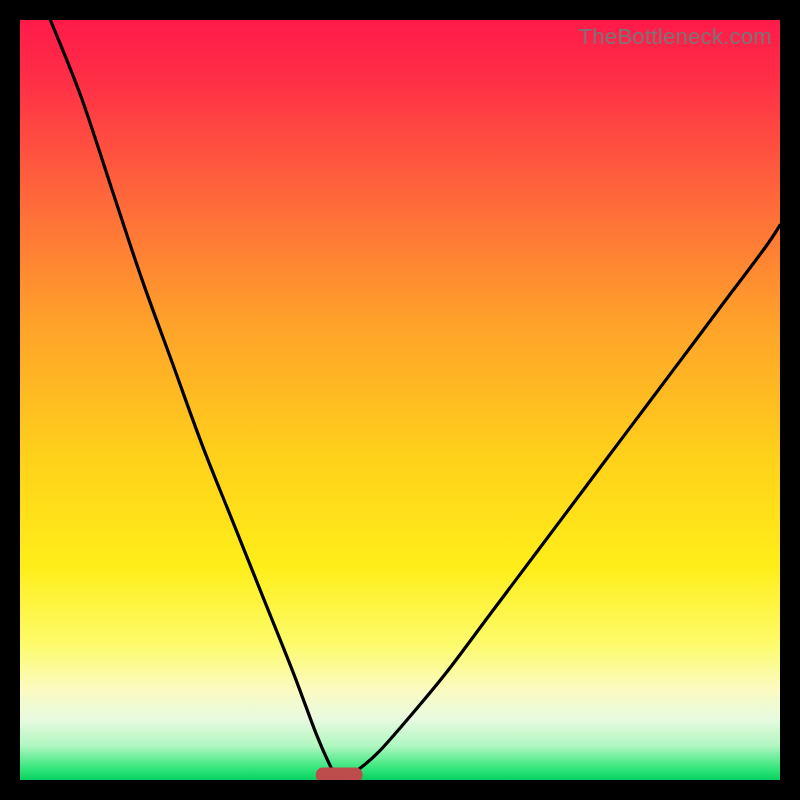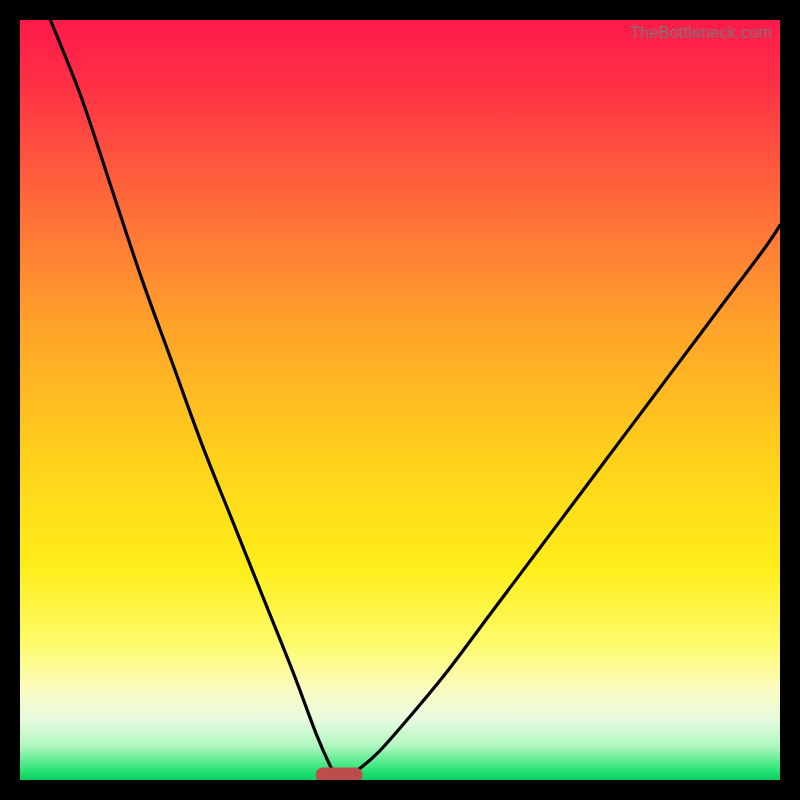--- a/index.html
+++ b/index.html
@@ -24,21 +24,21 @@
     left: 0;
     top: 0;
     width: 760px;
     height: 760px;
   }
   .watermark {
     position: absolute;
     top: 4px;
     right: 8px;
     color: #777777;
-    font-size: 16px;
+    font-size: 22px;
     font-weight: 500;
     letter-spacing: 0.3px;
     user-select: none;
   }
   svg { display: block; }
 </style>
 </head>
 <body>
 
 <div class="frame">

